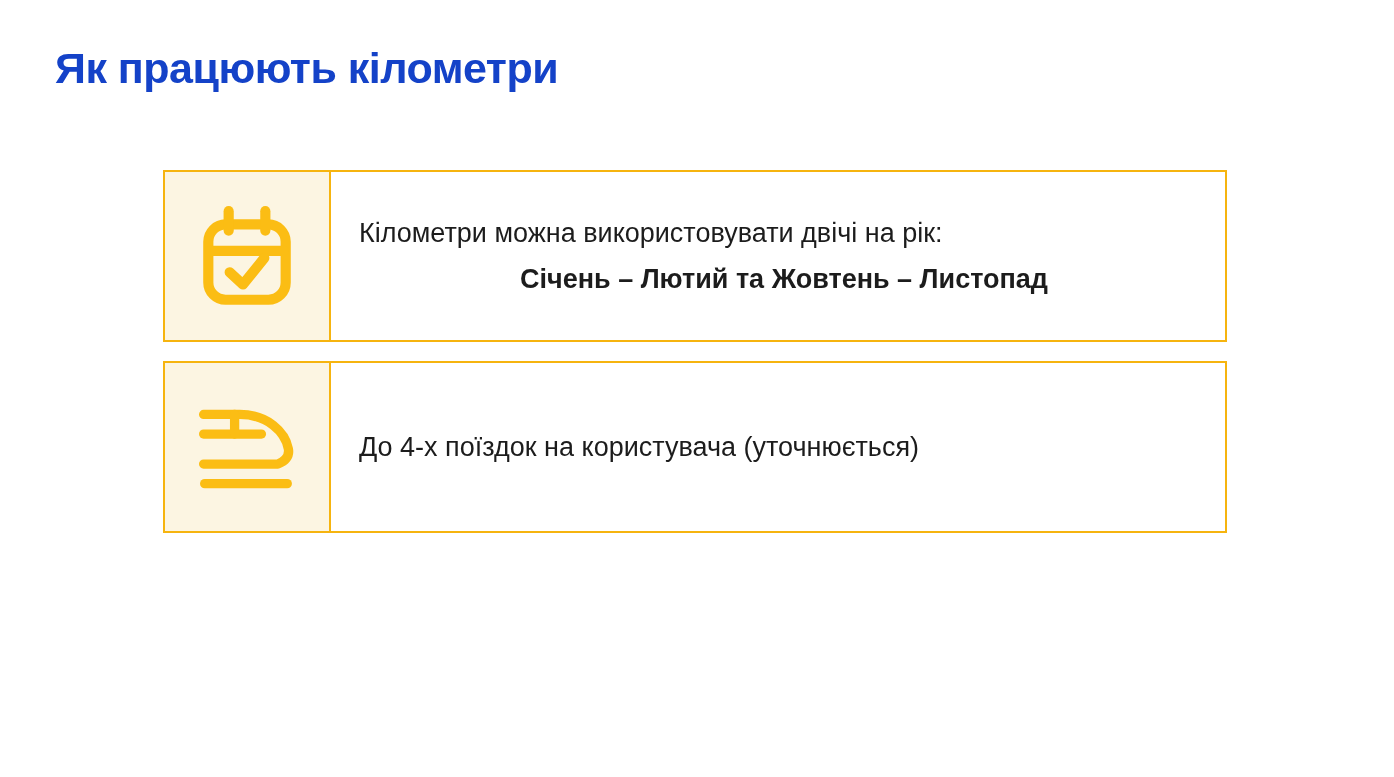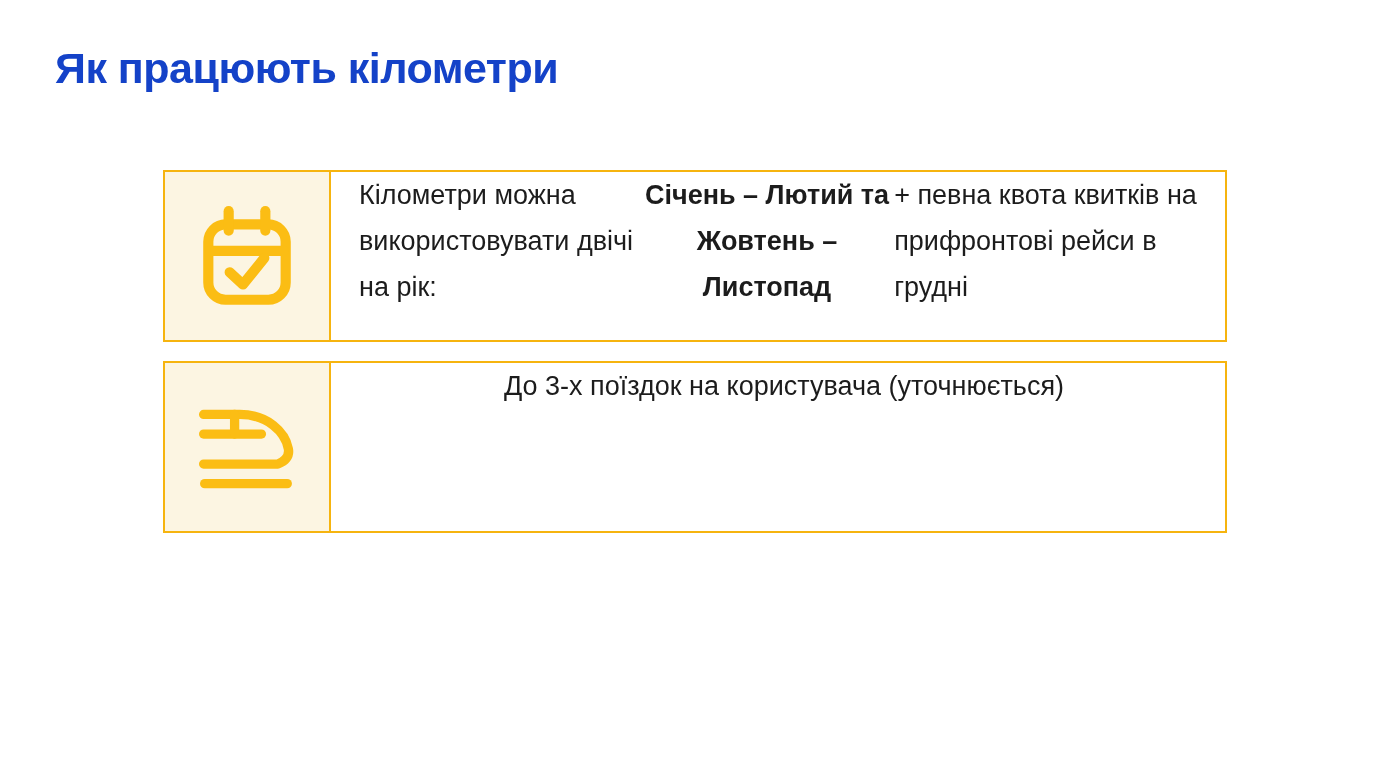--- a/index.html
+++ b/index.html
@@ -24,21 +24,21 @@
   }
   .card{
     display:flex;height:172px;border:2px solid var(--yellow);background:#ffffff;
   }
   .icon-cell{
     width:166px;flex:0 0 166px;background:var(--cream);
     border-right:2px solid var(--yellow);
     display:flex;align-items:center;justify-content:center;
   }
   .text-cell{
-    flex:1;display:flex;flex-direction:row;justify-content:center;
+    flex:1;display:flex;flex-direction:column;justify-content:center;
     padding-left:28px;padding-right:16px;background:#ffffff;
   }
   .line{
     font-size:27px;line-height:46px;color:var(--ink);font-weight:normal;
   }
   .line.bold{font-weight:bold;text-align:center;}
   .icon-cell svg{display:block;}
   .stroke{fill:none;stroke:var(--icon-yellow);stroke-linecap:round;stroke-linejoin:round;}
   .fill{fill:var(--icon-yellow);stroke:none;}
 </style>
@@ -57,33 +57,32 @@
           <rect class="stroke" x="17" y="24" width="76" height="74" rx="17" stroke-width="10"></rect>
           <line class="stroke" x1="37" y1="11" x2="37" y2="30" stroke-width="10"></line>
           <line class="stroke" x1="73" y1="11" x2="73" y2="30" stroke-width="10"></line>
           <line class="stroke" x1="19" y1="50" x2="91" y2="50" stroke-width="10"></line>
           <polyline class="stroke" points="38,71 51,83 72,57" stroke-width="10"></polyline>
         </svg>
       </div>
       <div class="text-cell">
         <p class="line">Кілометри можна використовувати двічі на рік:</p>
         <p class="line bold">Січень – Лютий та Жовтень – Листопад</p>
-        <p class="line">+ певна квота квитків на прифронтові рейси в грудні</p>
       </div>
     </div>
 
     <div class="card">
       <div class="icon-cell">
         <svg width="116" height="95" viewBox="0 0 112 92">
           <path class="stroke" stroke-width="9" d="M14 14 H49 C76 14 93 31 96 47 Q98 57 86 62 H14"></path>
           <line class="stroke" x1="14" y1="33" x2="70" y2="33" stroke-width="9"></line>
           <line class="stroke" x1="44" y1="14" x2="44" y2="33" stroke-width="9"></line>
           <line class="stroke" x1="15" y1="81" x2="95" y2="81" stroke-width="9"></line>
         </svg>
       </div>
       <div class="text-cell">
-        <p class="line">До 3-х поїздок на користувача (уточнюється)</p>
+        <p class="line">До 4-х поїздок на користувача (уточнюється)</p>
       </div>
     </div>
 
 
   </div>
 </div>
 
 </body></html>

